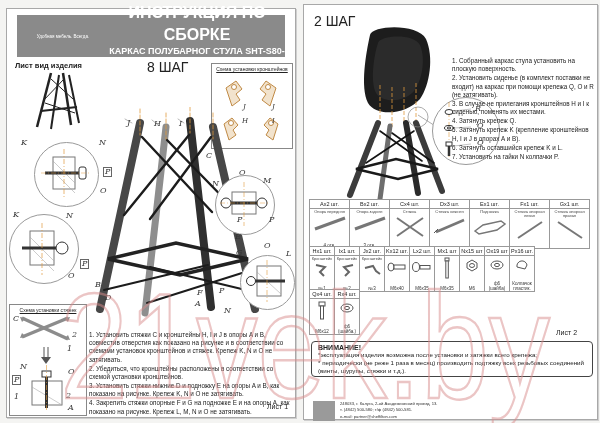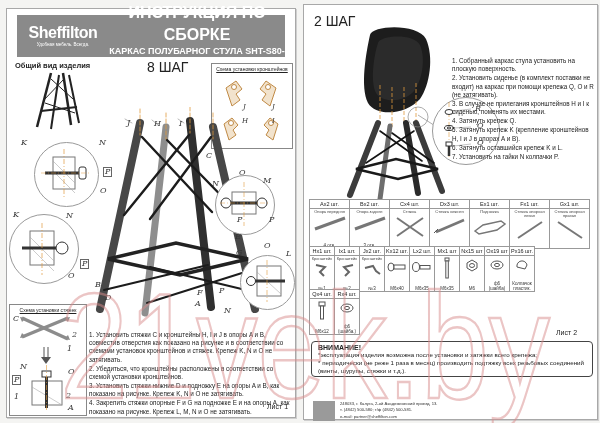--- a/index.html
+++ b/index.html
@@ -43,30 +43,29 @@
   .webbox{position:absolute;background:#3f3f3f;color:#fff;font-size:15px;text-align:center;}
   .wm{position:absolute;left:0;top:0;pointer-events:none;opacity:.5;}
 </style>
 </head>
 <body>
 
 <div class="page" id="page1">
 
   <div class="hdr">
     <div class="logo">
-      <div class="nm">Sheffilton</div>
       <div class="tg">Удобная мебель. Всегда.</div>
     </div>
     <div class="titles">
       <div class="t1">ИНСТРУКЦИЯ ПО СБОРКЕ</div>
       <div class="t2">КАРКАС ПОЛУБАРНОГ СТУЛА SHT-S80-2</div>
     </div>
   </div>
 
-  <div class="secttl" style="left:8px;top:52px;">Общий вид изделия</div>
+  <div class="secttl" style="left:8px;top:52px;">Лист вид изделия</div>
   <div class="step" style="left:140px;top:50px;">8 ШАГ</div>
 
   <svg class="abs" style="left:24px;top:60px;" width="52" height="62">
     <g stroke="#222" fill="none">
       <line x1="20" y1="4" x2="6" y2="58" stroke-width="2.5"></line>
       <line x1="28" y1="6" x2="20" y2="60" stroke-width="2"></line>
       <line x1="32" y1="4" x2="40" y2="56" stroke-width="2.5"></line>
       <line x1="38" y1="6" x2="48" y2="54" stroke-width="2"></line>
       <line x1="20" y1="10" x2="42" y2="30" stroke-width="1"></line>
       <line x1="33" y1="10" x2="12" y2="32" stroke-width="1"></line>

